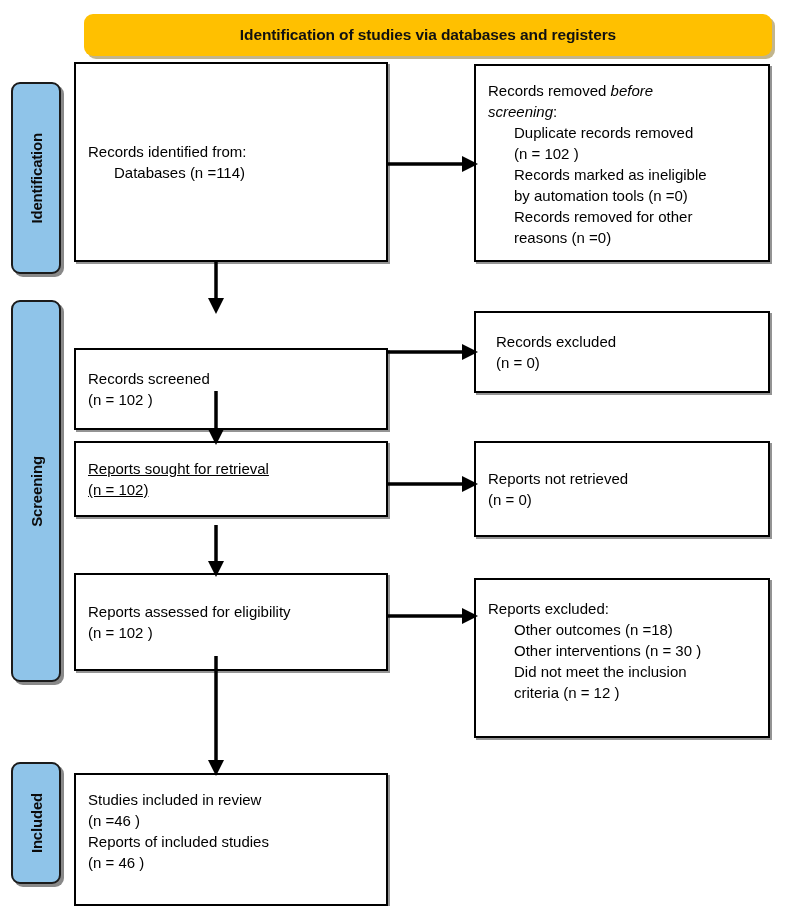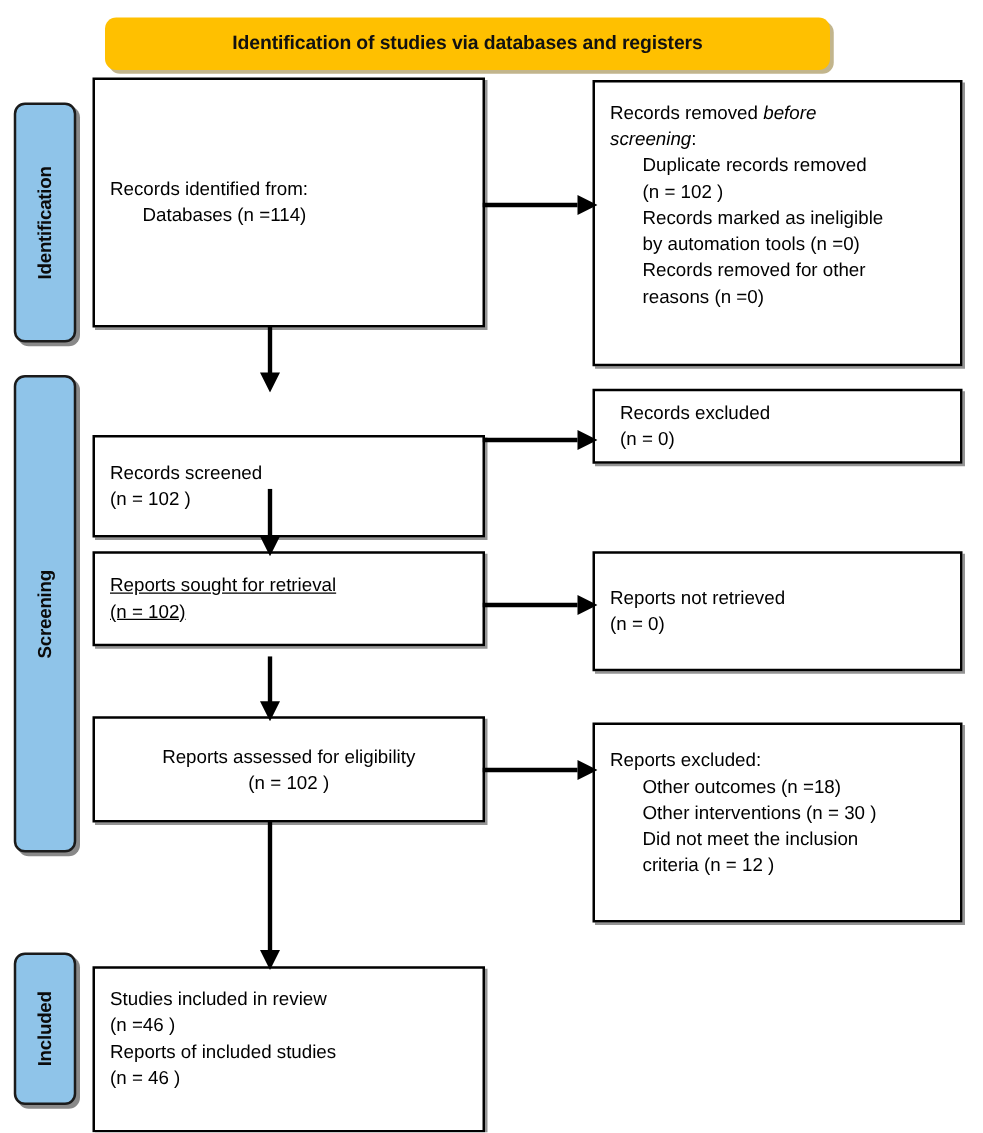--- a/index.html
+++ b/index.html
@@ -17,21 +17,21 @@
     height: 906px;
     background: #ffffff;
     overflow: hidden;
   }
 
   
   .banner {
     position: absolute;
     left: 84px;
     top: 14px;
-    width: 580px;
+    width: 688px;
     height: 42px;
     background: #FFC000;
     border-radius: 9px;
     box-shadow: 3px 3px 0 rgba(120, 90, 0, 0.45);
     display: flex;
     align-items: center;
     justify-content: center;
   }
   .banner-text {
     font-size: 15.5px;
@@ -85,26 +85,26 @@
     color: #000000;
     white-space: pre;
   }
   .box .line.indent { padding-left: 26px; }
   .box .line i { font-style: italic; }
 
   .box-left  { left: 74px;  width: 314px; }
   .box-right { left: 474px; width: 296px; }
 
   #box-identified  { top: 62px;  height: 200px; }
-  #box-removed     { top: 64px;  height: 229px; justify-content: flex-start; padding-top: 14px; }
+  #box-removed     { top: 64px;  height: 198px; justify-content: flex-start; padding-top: 14px; }
   #box-screened    { top: 311px; height: 82px; margin-top: 37px; }
-  #box-excluded    { top: 311px; height: 60px; padding-left: 20px; }
+  #box-excluded    { top: 311px; height: 82px; padding-left: 20px; }
   #box-sought      { top: 441px; height: 76px; text-decoration: underline; }
   #box-notretrieved{ top: 441px; height: 96px; }
-  #box-assessed    { top: 573px; height: 85px; align-items: center; }
+  #box-assessed    { top: 573px; height: 98px; }
   #box-repexcluded { top: 578px; height: 160px; justify-content: flex-start; padding-top: 18px; }
   #box-included    { top: 773px; height: 133px; justify-content: flex-start; padding-top: 14px; }
 
   
   .conn {
     position: absolute;
   }
   .conn svg { display: block; }
 </style>
 </head>

